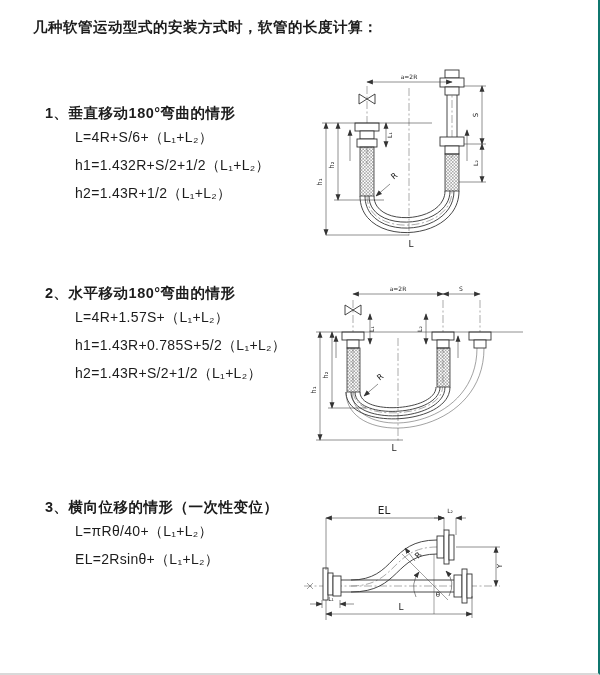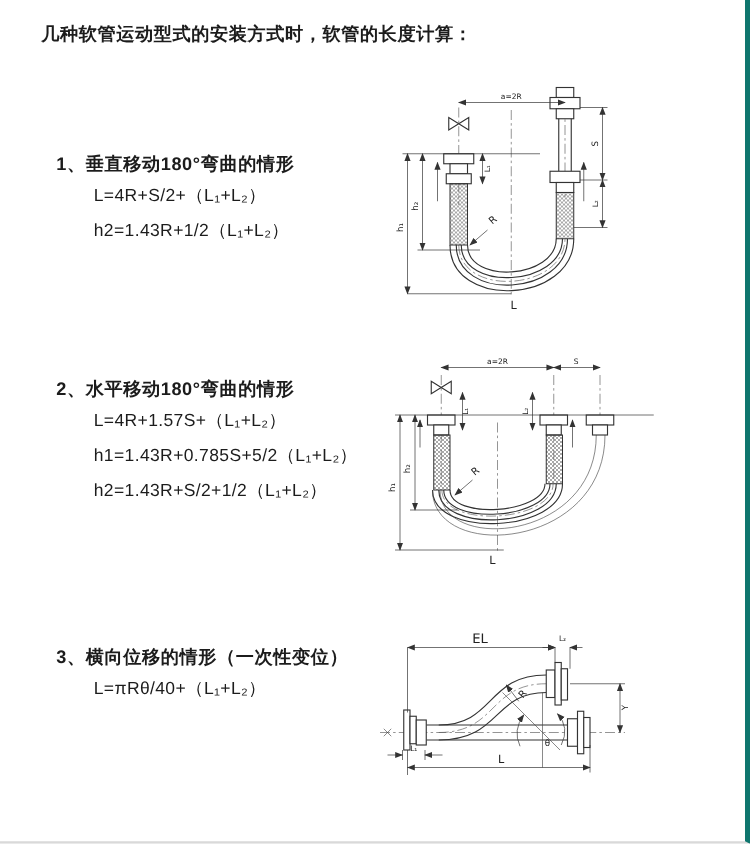--- a/index.html
+++ b/index.html
@@ -1,28 +1,28 @@
 <!DOCTYPE html>
 <html><head>
 <meta charset="utf-8">
 <style>
   html,body{margin:0;padding:0;background:#ffffff;}
   .page{
     position:relative;width:600px;height:675px;background:#ffffff;
     font-family:"Liberation Sans","DejaVu Sans",sans-serif;color:#1c1c1c;
     overflow:hidden;box-sizing:border-box;
-    border-right:4px solid #0f766e;border-bottom:2px solid #d9d9d9;
+    border-right:2px solid #0f766e;border-bottom:2px solid #d9d9d9;
   }
   .title{
     position:absolute;left:33px;top:18px;
     font-size:14.5px;font-weight:700;letter-spacing:.5px;white-space:nowrap;
   }
   .sec{position:absolute;left:45px;}
   #sec1{top:103px}#sec2{top:283px}#sec3{top:497px}
-  .sec .h{font-size:14.5px;font-weight:700;letter-spacing:.5px;line-height:20px;white-space:nowrap;margin-top:19px;}
+  .sec .h{font-size:14.5px;font-weight:700;letter-spacing:.5px;line-height:20px;white-space:nowrap;}
   .sec .f{margin-left:30px;font-size:14px;font-weight:400;letter-spacing:.3px;line-height:28px;white-space:nowrap;}
   .dia{position:absolute;}
   #d1{left:312px;top:66px;width:270px;height:185px;}
   #d2{left:308px;top:280px;width:280px;height:190px;}
   #d3{left:296px;top:496px;width:300px;height:160px;}
   svg .ln{stroke:#333;fill:none;stroke-width:.9;}
   svg .thin{stroke:#444;fill:none;stroke-width:.5;}
   svg .dim{stroke:#333;fill:none;stroke-width:.55;}
   svg .cl{stroke:#555;fill:none;stroke-width:.5;stroke-dasharray:8 2.5 2 2.5;}
   svg .fit{fill:#ffffff;stroke:#333;stroke-width:.9;}
@@ -34,34 +34,36 @@
 </style>
 </head>
 <body>
 
 <div class="page">
 
   <div class="title">几种软管运动型式的安装方式时，软管的长度计算：</div>
 
   <div class="sec" id="sec1">
     <div class="h">1、垂直移动180°弯曲的情形</div>
-    <div class="f">L=4R+S/2+（L₁+L₂）</div>
+    <div class="f">L=4R+S/6+（L₁+L₂）</div>
+    <div class="f">h1=1.432R+S/2+1/2（L₁+L₂）</div>
     <div class="f">h2=1.43R+1/2（L₁+L₂）</div>
   </div>
 
   <div class="sec" id="sec2">
     <div class="h">2、水平移动180°弯曲的情形</div>
     <div class="f">L=4R+1.57S+（L₁+L₂）</div>
     <div class="f">h1=1.43R+0.785S+5/2（L₁+L₂）</div>
     <div class="f">h2=1.43R+S/2+1/2（L₁+L₂）</div>
   </div>
 
   <div class="sec" id="sec3">
     <div class="h">3、横向位移的情形（一次性变位）</div>
     <div class="f">L=πRθ/40+（L₁+L₂）</div>
+    <div class="f">EL=2Rsinθ+（L₁+L₂）</div>
   </div>
 
   <svg id="d1" class="dia" viewBox="0 0 270 185">
     <defs>
       <marker id="a1" viewBox="0 0 10 10" refX="9" refY="5" markerWidth="6.5" markerHeight="6.5" markerUnits="userSpaceOnUse" orient="auto-start-reverse">
         <path d="M0,1.2 L10,5 L0,8.8 Z" fill="#333"></path>
       </marker>
       <pattern id="p1" width="3.2" height="3.2" patternUnits="userSpaceOnUse">
         <path d="M0,3.2 L3.2,0 M0,0 L3.2,3.2" stroke="#666" stroke-width="0.45"></path>
       </pattern>

